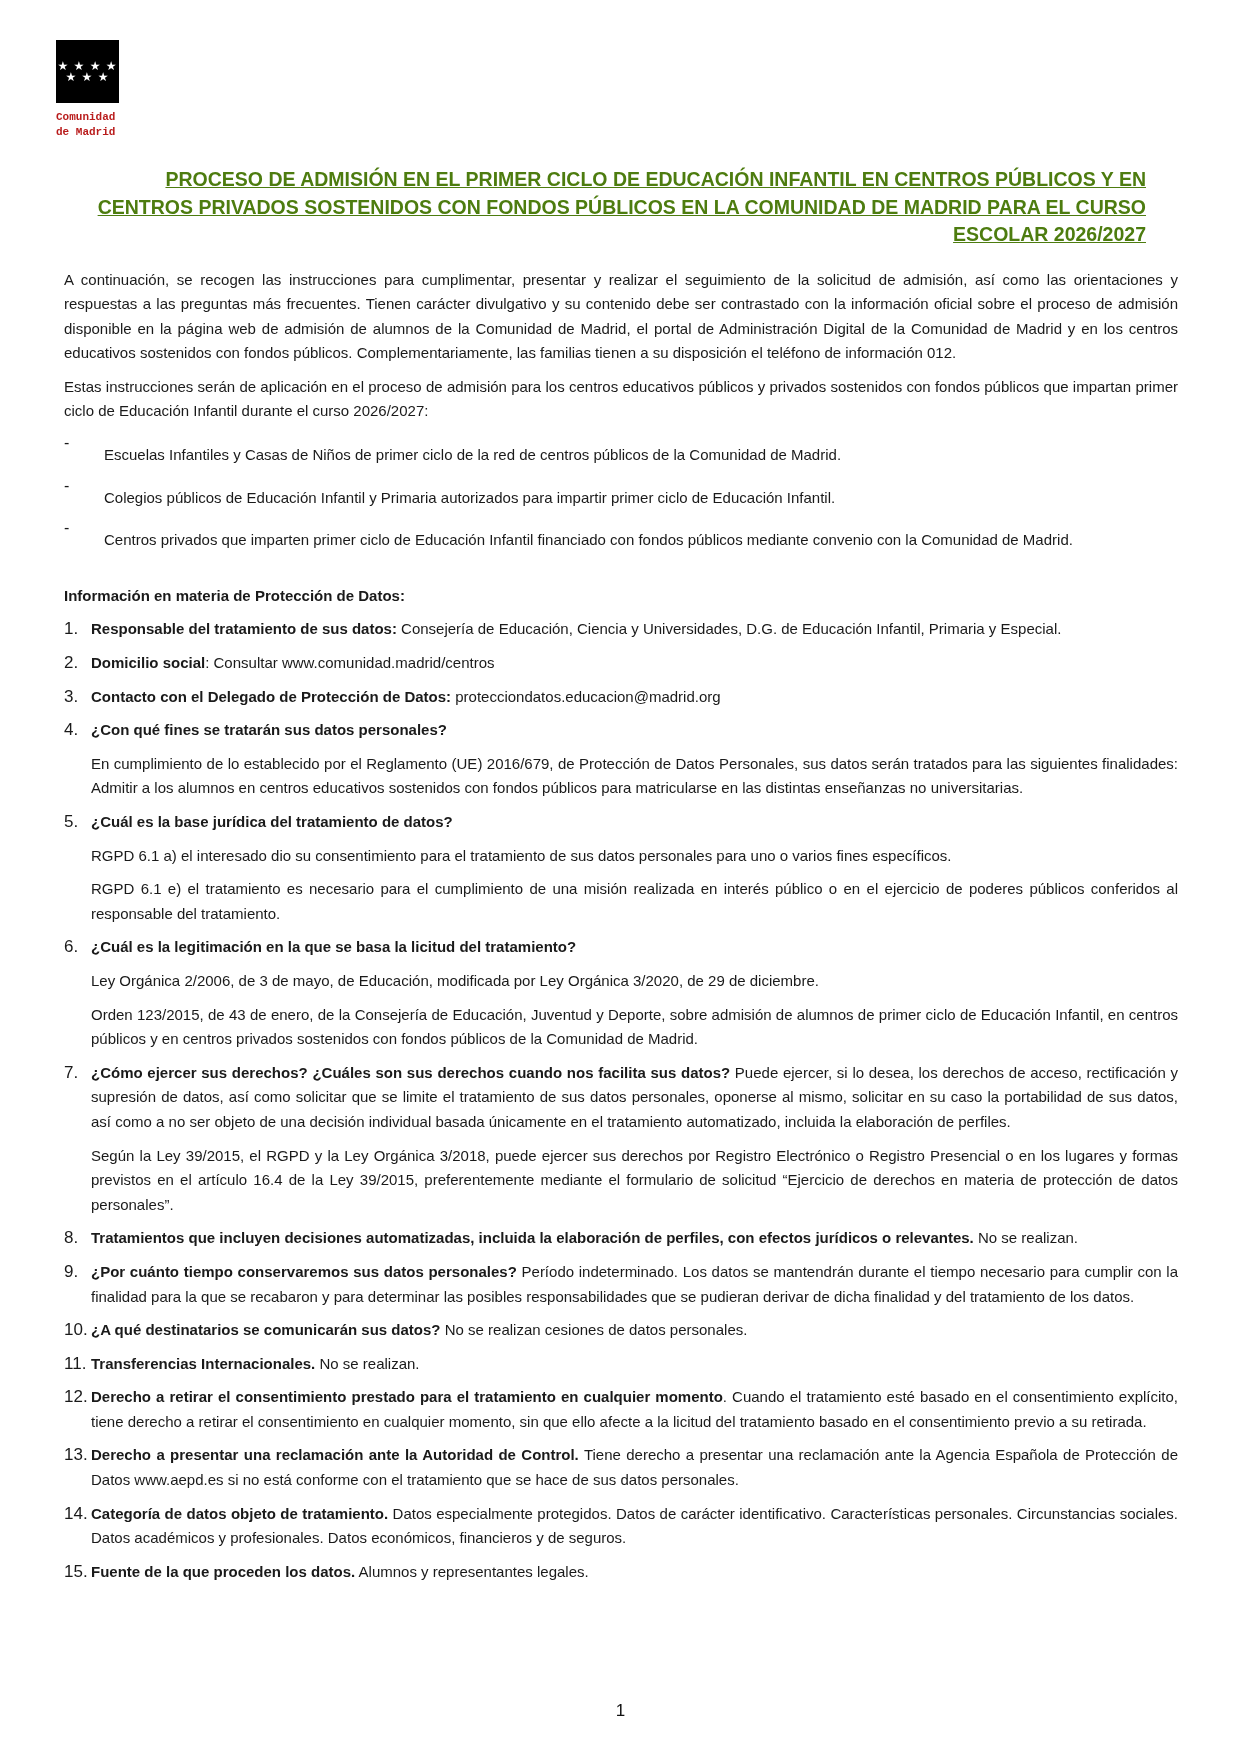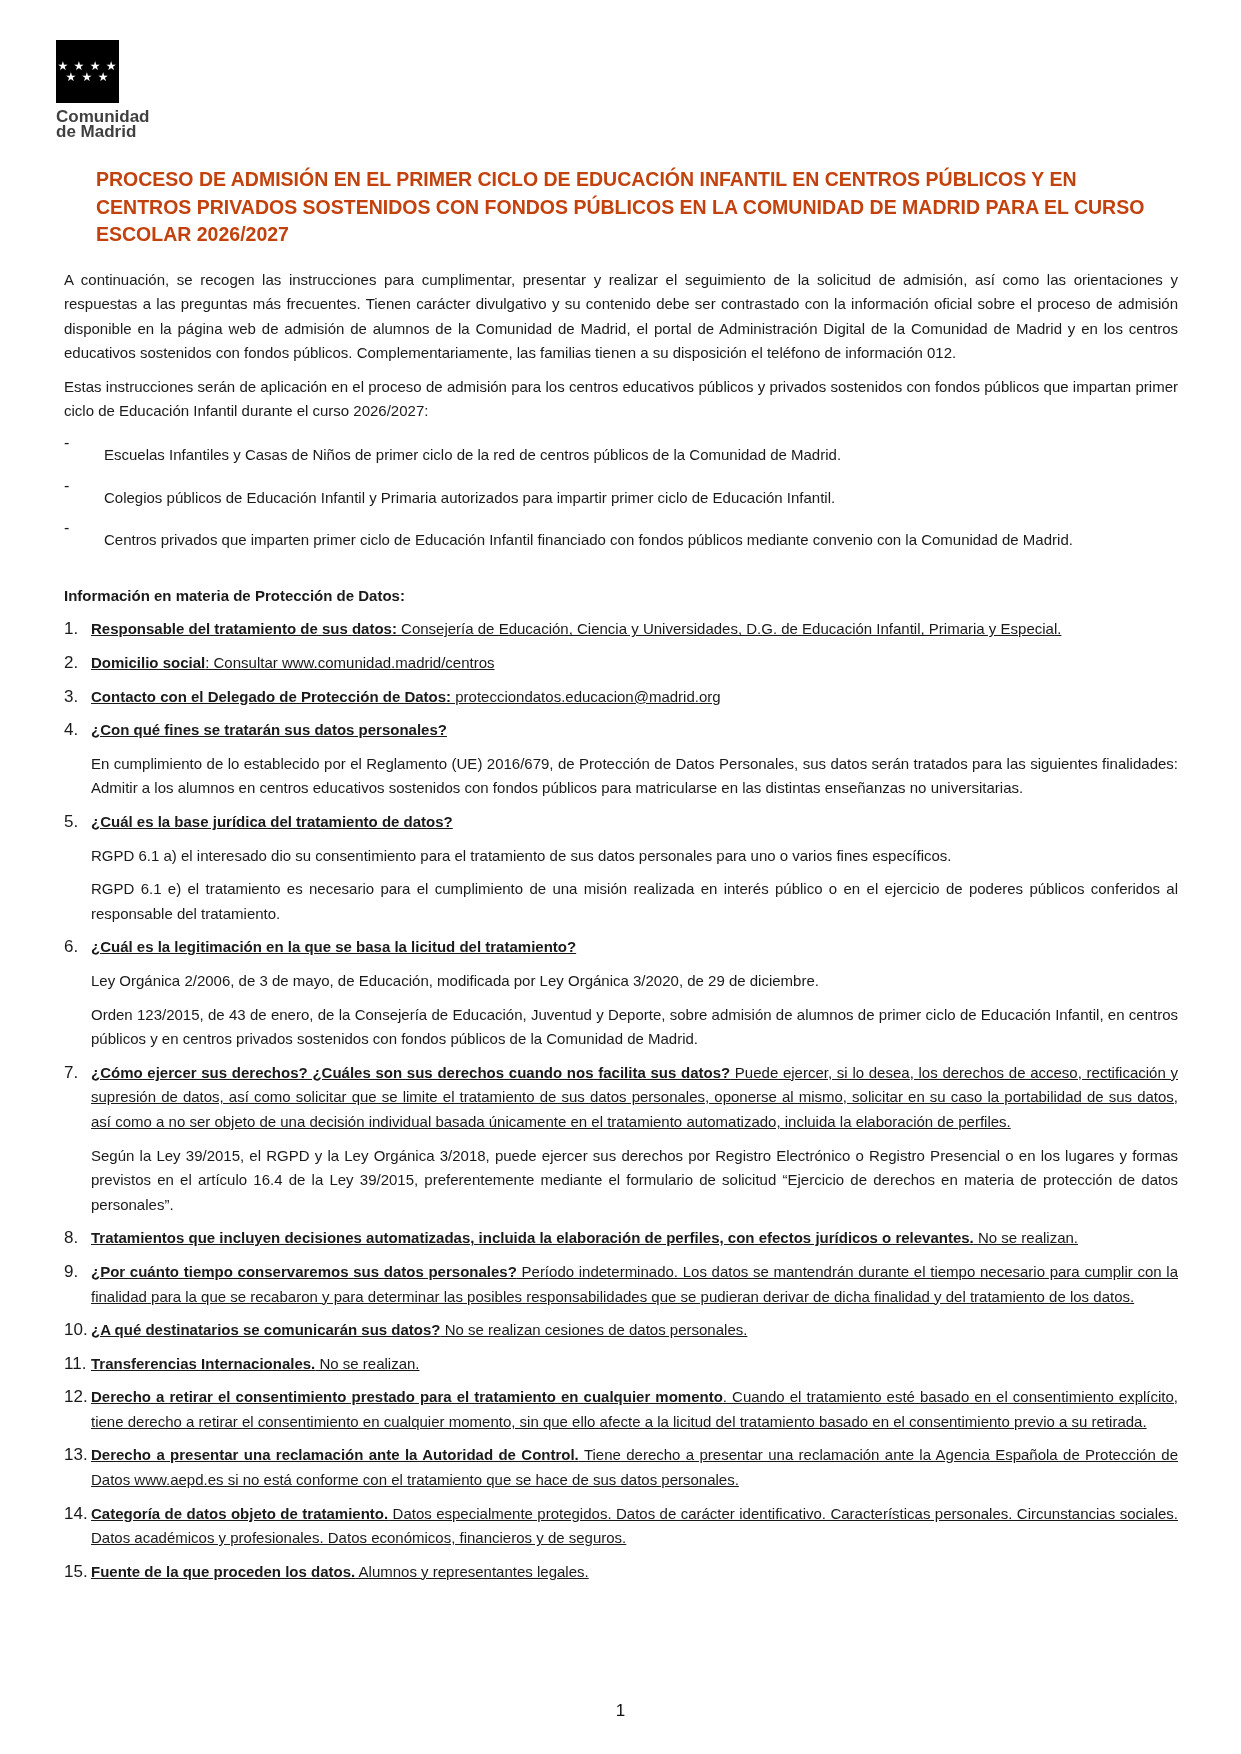--- a/index.html
+++ b/index.html
@@ -11,46 +11,46 @@
   }
   .page { padding:40px 63px 0 64px; }
 
   
   .logo { margin-left:-8px; }
   .logo-square {
     width:63px; height:63px; background:#000;
     display:flex; flex-direction:column; justify-content:center; align-items:center;
   }
   .stars-row { color:#fff; font-size:12px; line-height:11px; letter-spacing:1px; white-space:nowrap; }
-  .logo-text { margin-top:7px; font-weight:bold; font-size:17px; line-height:14.5px; color:#404040; }
+  .logo-text { margin-top:7px; font-weight:bold; font-size:11px; line-height:14.5px; color:#b91c1c;font-family:Liberation Mono, monospace; }
 
   
   h1.doc-title {
     margin:27px auto 0 auto; width:1050px;
     font-size:19.5px; line-height:27.5px; font-weight:bold;
-    text-align:left; color:#c2410c;
+    text-align:right; color:#4d7c0f;text-decoration:underline;
   }
 
   
   .intro, .n-para, .n-lead, .d-text, .section-heading { font-size:15px; line-height:24.6px; }
   .intro { margin:9px 0 0 0; text-align:justify; }
   .intro.first { margin-top:19px; }
 
   .dash-list { margin-top:10px; }
   .d-item { display:flex; }
   .d-dash { width:31px; flex-shrink:0; }
   .d-text { flex:1; text-align:justify; margin:9px; }
 
   .section-heading { margin:22px 0 0 0; font-weight:bold; }
 
   .numbered-list { margin-top:3px; }
   .n-item { display:flex; margin-top:9px; }
   .n-num { min-width:27px; flex-shrink:0; font-size:17px; line-height:24.6px; }
   .n-body { flex:1; }
-  .n-lead { margin:0; text-align:justify;text-decoration:underline; }
+  .n-lead { margin:0; text-align:justify; }
   .n-lead b { font-weight:bold; }
   .n-para { margin:9px 0 0 0; text-align:justify; }
 
   .page-number {
     position:absolute; left:0; right:0; bottom:33px;
     text-align:center; font-size:17px; color:#111;
   }
 </style>
 </head>
 <body>

